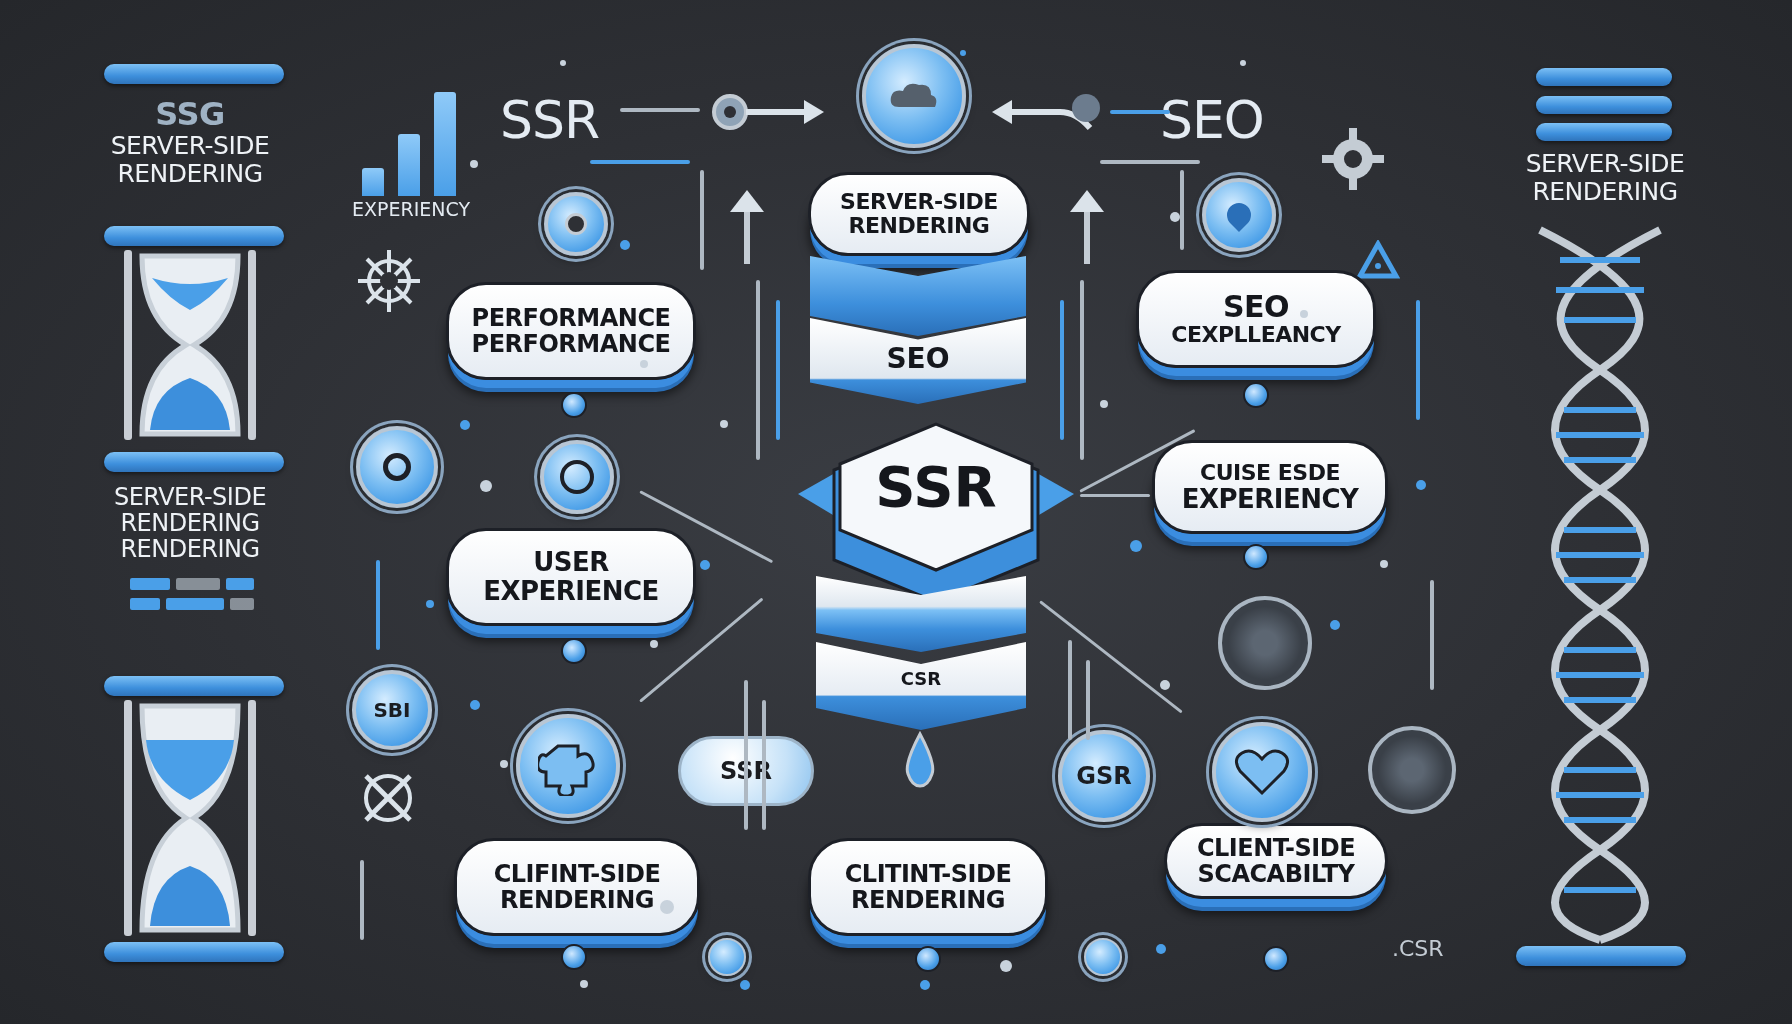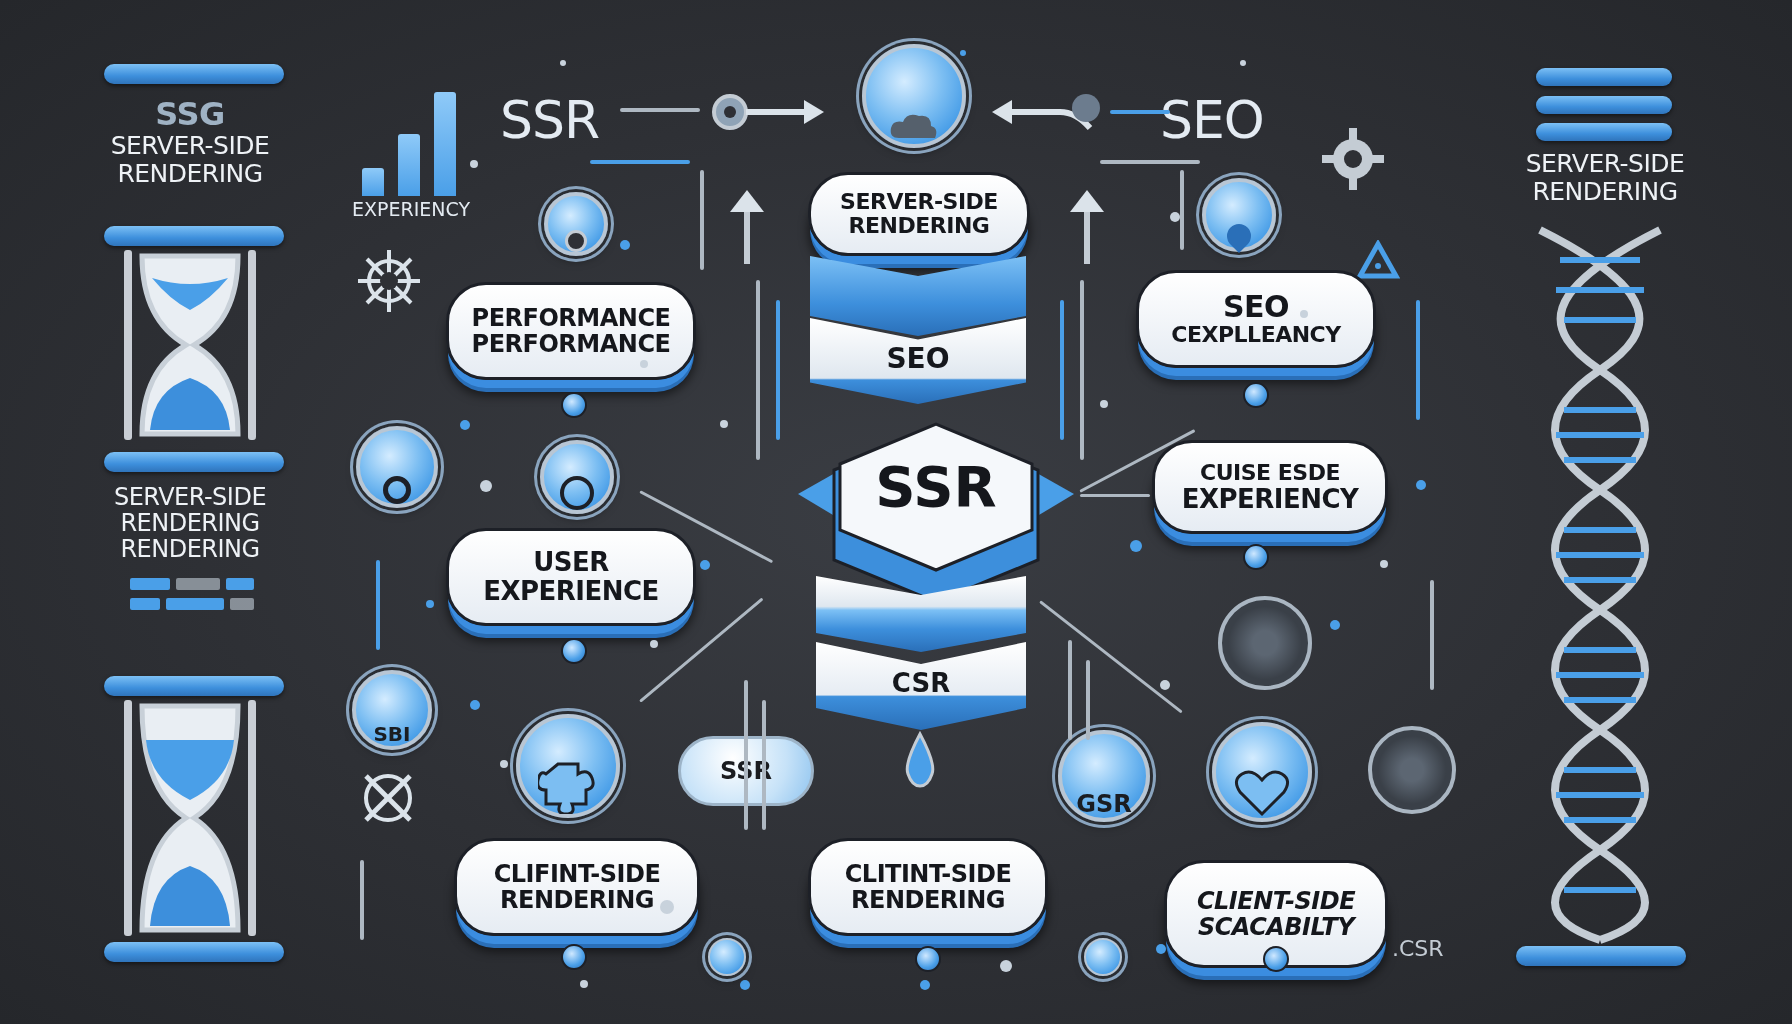--- a/index.html
+++ b/index.html
@@ -47,21 +47,21 @@
     background: radial-gradient(circle at 40% 35%, #cfe8ff, #4a9fe8 60%, #2a6fb8);
     border: 2px solid #1d2027; left: 50%; transform: translateX(-50%);
   }
 
   
   .circ {
     position: absolute; border-radius: 50%;
     background: radial-gradient(circle at 40% 35%, #d4ecff, #7cbef2 45%, #4a9fe8 75%, #2d73bd);
     border: 4px solid #b8c6d4;
     box-shadow: 0 0 0 3px #2a2d32, 0 0 0 6px #8aa4be, 0 4px 10px rgba(0,0,0,.5);
-    display: flex; align-items: flex-end; justify-content: center;
+    display: flex; align-items: center; justify-content: center;
     font-weight: bold; color: #1a1d22; font-family: "DejaVu Sans", sans-serif;
   }
   .ring {
     position: absolute; border-radius: 50%; border: 4px solid #aab6c2;
     background: radial-gradient(circle, #5c6672 20%, #3a4048 60%);
   }
   .dot { position:absolute; border-radius:50%; background:#c8d2dc; }
   .dot.b { background:#4a9fe8; }
   .line { position:absolute; background:#aeb8c2; border-radius:2px; }
   .line.b { background:#4a9fe8; }
@@ -243,21 +243,21 @@
   <polygon points="0,74 60,40 60,110" fill="#4a9fe8"></polygon>
   <polygon points="276,74 216,40 216,110" fill="#4a9fe8"></polygon>
   <polygon points="36,50 138,10 240,50 240,140 138,182 36,140" fill="#3d8fdc" stroke="#1d2027" stroke-width="3"></polygon>
   <polygon points="42,44 138,4 234,44 234,110 138,150 42,110" fill="#f5f8fb" stroke="#1d2027" stroke-width="3"></polygon>
 </svg>
 <div class="center-label abs" style="left:798px;top:454px;width:276px;font-size:56px;">SSR</div>
 
 <div class="abs" style="left:816px;top:576px;width:210px;height:160px;">
   <div class="chev" style="top:0;height:76px;background:linear-gradient(#ffffff,#dfe7ef 40%,#7cc0f5 45%,#3d8fdc 70%,#2a6fb8);"></div>
   <div class="chev" style="top:66px;height:88px;background:linear-gradient(#ffffff,#e6ecf3 60%,#3d8fdc 62%,#2a6fb8);"></div>
-  <div class="center-label" style="top:92px;font-size:26px;">CSR</div>
+  <div class="center-label" style="top:92px;font-size:18px;">CSR</div>
 </div>
 <svg class="abs" style="left:902px;top:730px" width="36" height="60">
   <path d="M18 4 Q34 34 30 44 Q26 56 18 56 Q10 56 6 44 Q2 34 18 4Z" fill="#4a9fe8" stroke="#c4ccd4" stroke-width="3"></path>
 </svg>
 
 <div class="pill" style="left:446px;top:282px;width:250px;height:98px;font-size:24px;">
   <span>PERFORMANCE</span>
   <span>PERFORMANCE</span>
 </div>
 <div class="pill-knob" style="left:574px;top:392px;"></div>
@@ -283,21 +283,21 @@
   <span>CEXPLLEANCY</span>
 </div>
 <div class="pill-knob" style="left:1256px;top:382px;"></div>
 
 <div class="pill" style="left:1152px;top:440px;width:236px;height:94px;font-size:26px;">
   <span style="font-size:22px;">CUISE ESDE</span>
   <span>EXPERIENCY</span>
 </div>
 <div class="pill-knob" style="left:1256px;top:544px;"></div>
 
-<div class="pill" style="left:1164px;top:860px;width:224px;height:108px;font-size:24px;font-style:italic;">
+<div class="pill" style="left:1164px;top:823px;width:224px;height:76px;font-size:24px;">
   <span>CLIENT-SIDE</span>
   <span>SCACABILTY</span>
 </div>
 <div class="abs" style="left:1392px;top:936px;font-size:22px;color:#c4ccd4;">.CSR</div>
 
 <div class="circ" style="left:544px;top:192px;width:64px;height:64px;">
   <div style="width:22px;height:22px;border-radius:50%;background:#2e3035;border:3px solid #c4ccd4;"></div>
 </div>
 <div class="circ" style="left:1202px;top:178px;width:74px;height:74px;">
   <div style="width:24px;height:24px;border-radius:50% 50% 50% 0;background:#2a6fb8;transform:rotate(-45deg);"></div>

